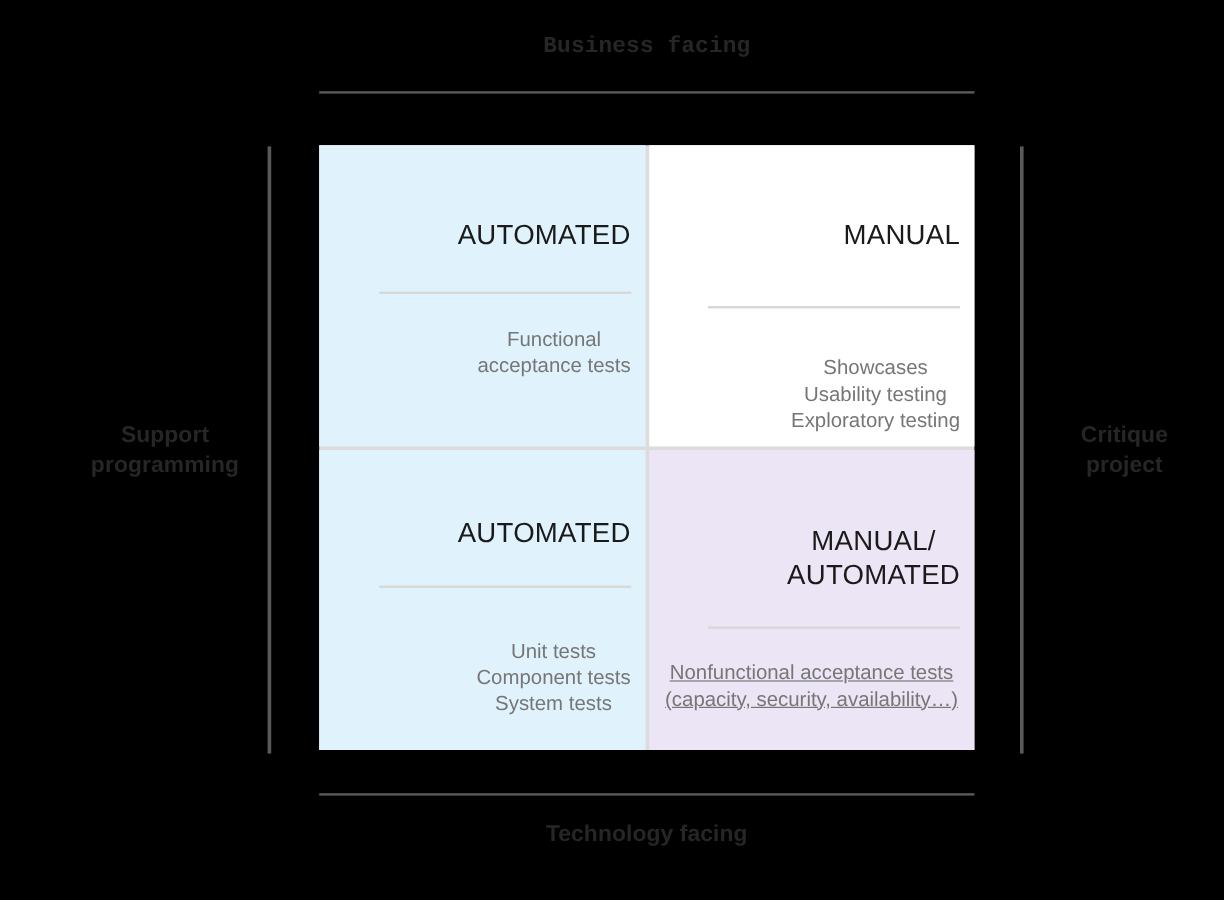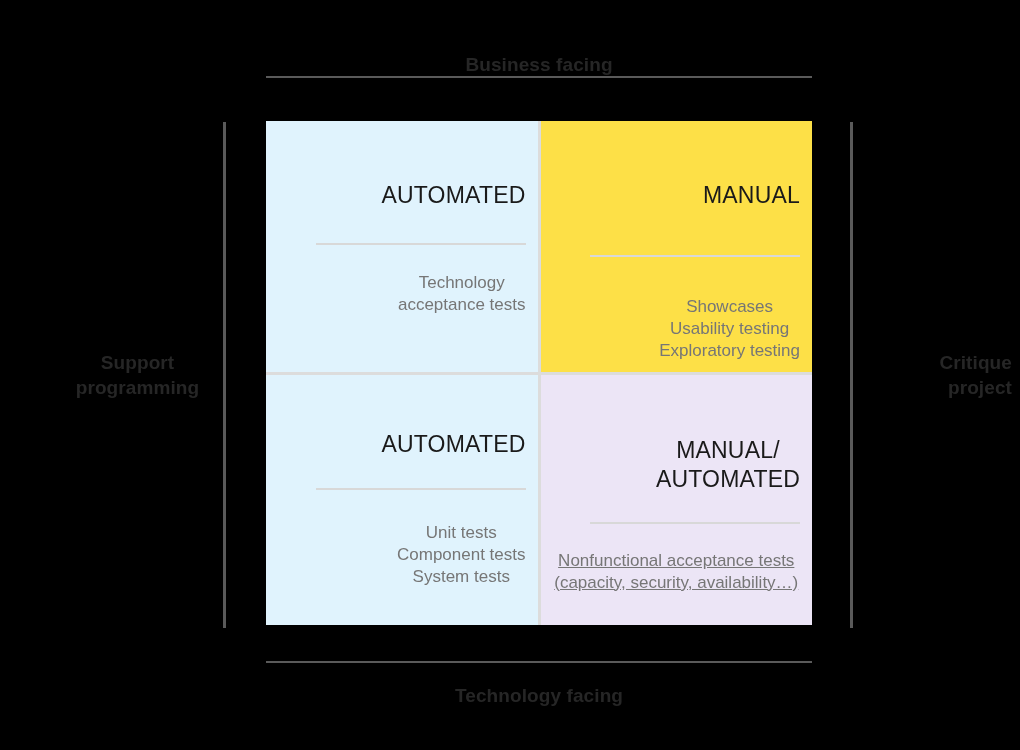--- a/index.html
+++ b/index.html
@@ -21,39 +21,40 @@
     position: absolute;
     color: #262626;
     font-weight: bold;
     font-size: 19px;
     line-height: 25px;
     text-align: center;
     letter-spacing: 0.1px;
   }
   #top-label {
     left: 266px;
-    top: 52px;
+    top: 26px;
     width: 546px;
+    font-family: Liberation Mono, monospace;
   }
   #bottom-label {
     left: 266px;
     top: 683px;
     width: 546px;
   }
   #left-label {
     left: 25px;
     top: 350px;
     width: 225px;
     text-align: center;
   }
   #right-label {
     left: 862px;
     top: 350px;
     width: 150px;
-    text-align: right;
+    text-align: center;
   }
 
   
   .rule-h {
     position: absolute;
     left: 266px;
     width: 546px;
     height: 2px;
     background: #5a5a5a;
   }
@@ -119,21 +120,21 @@
   }
 
   
   .quad.row-top .quad-title  { margin-top: 60px; }
   .quad.row-top .quad-divider{ margin-top: 33px; }
   .quad.row-top .quad-body   { margin-top: 27px; }
 
   
   .quad.row-bottom .quad-title  { margin-top: 55px; }
   .quad.row-bottom .quad-divider{ margin-top: 29px; }
-  .quad.row-bottom .quad-body   { margin-top: 32px; }
+  .quad.row-bottom .quad-body   { margin-top: 42px; }
 
   .quad.row-bottom.col-right .quad-title  { margin-top: 61px; }
   .quad.row-bottom.col-right .quad-divider{ margin-top: 28px; }
   .quad.row-bottom.col-right .quad-body   { margin-top: 26px; max-width: 250px; text-decoration: underline; }
 </style>
 </head>
 <body style="background: rgb(0, 0, 0);">
 
 <div class="rule-h" id="rule-top"></div>
 <div class="rule-h" id="rule-bottom"></div>
@@ -148,25 +149,25 @@
 programming</div>
 
 <div class="axis-label" id="right-label" style="white-space:pre-line">Critique
 project</div>
 
 <div id="quad-grid">
 
   <div class="quad row-top col-left" style="background: rgb(224, 243, 253);">
     <div class="quad-title">AUTOMATED</div>
     <hr class="quad-divider">
-    <div class="quad-body">Technology
+    <div class="quad-body">Functional
 acceptance tests</div>
   </div>
 
-  <div class="quad row-top col-right" style="background: #fde047; gap: 12px;">
+  <div class="quad row-top col-right" style="background: #ffffff; gap: 12px;">
     <div class="quad-title">MANUAL</div>
     <hr class="quad-divider">
     <div class="quad-body">Showcases
 Usability testing
 Exploratory testing</div>
   </div>
 
   <div class="quad row-bottom col-left" style="background: rgb(224, 243, 253);">
     <div class="quad-title">AUTOMATED</div>
     <hr class="quad-divider">

